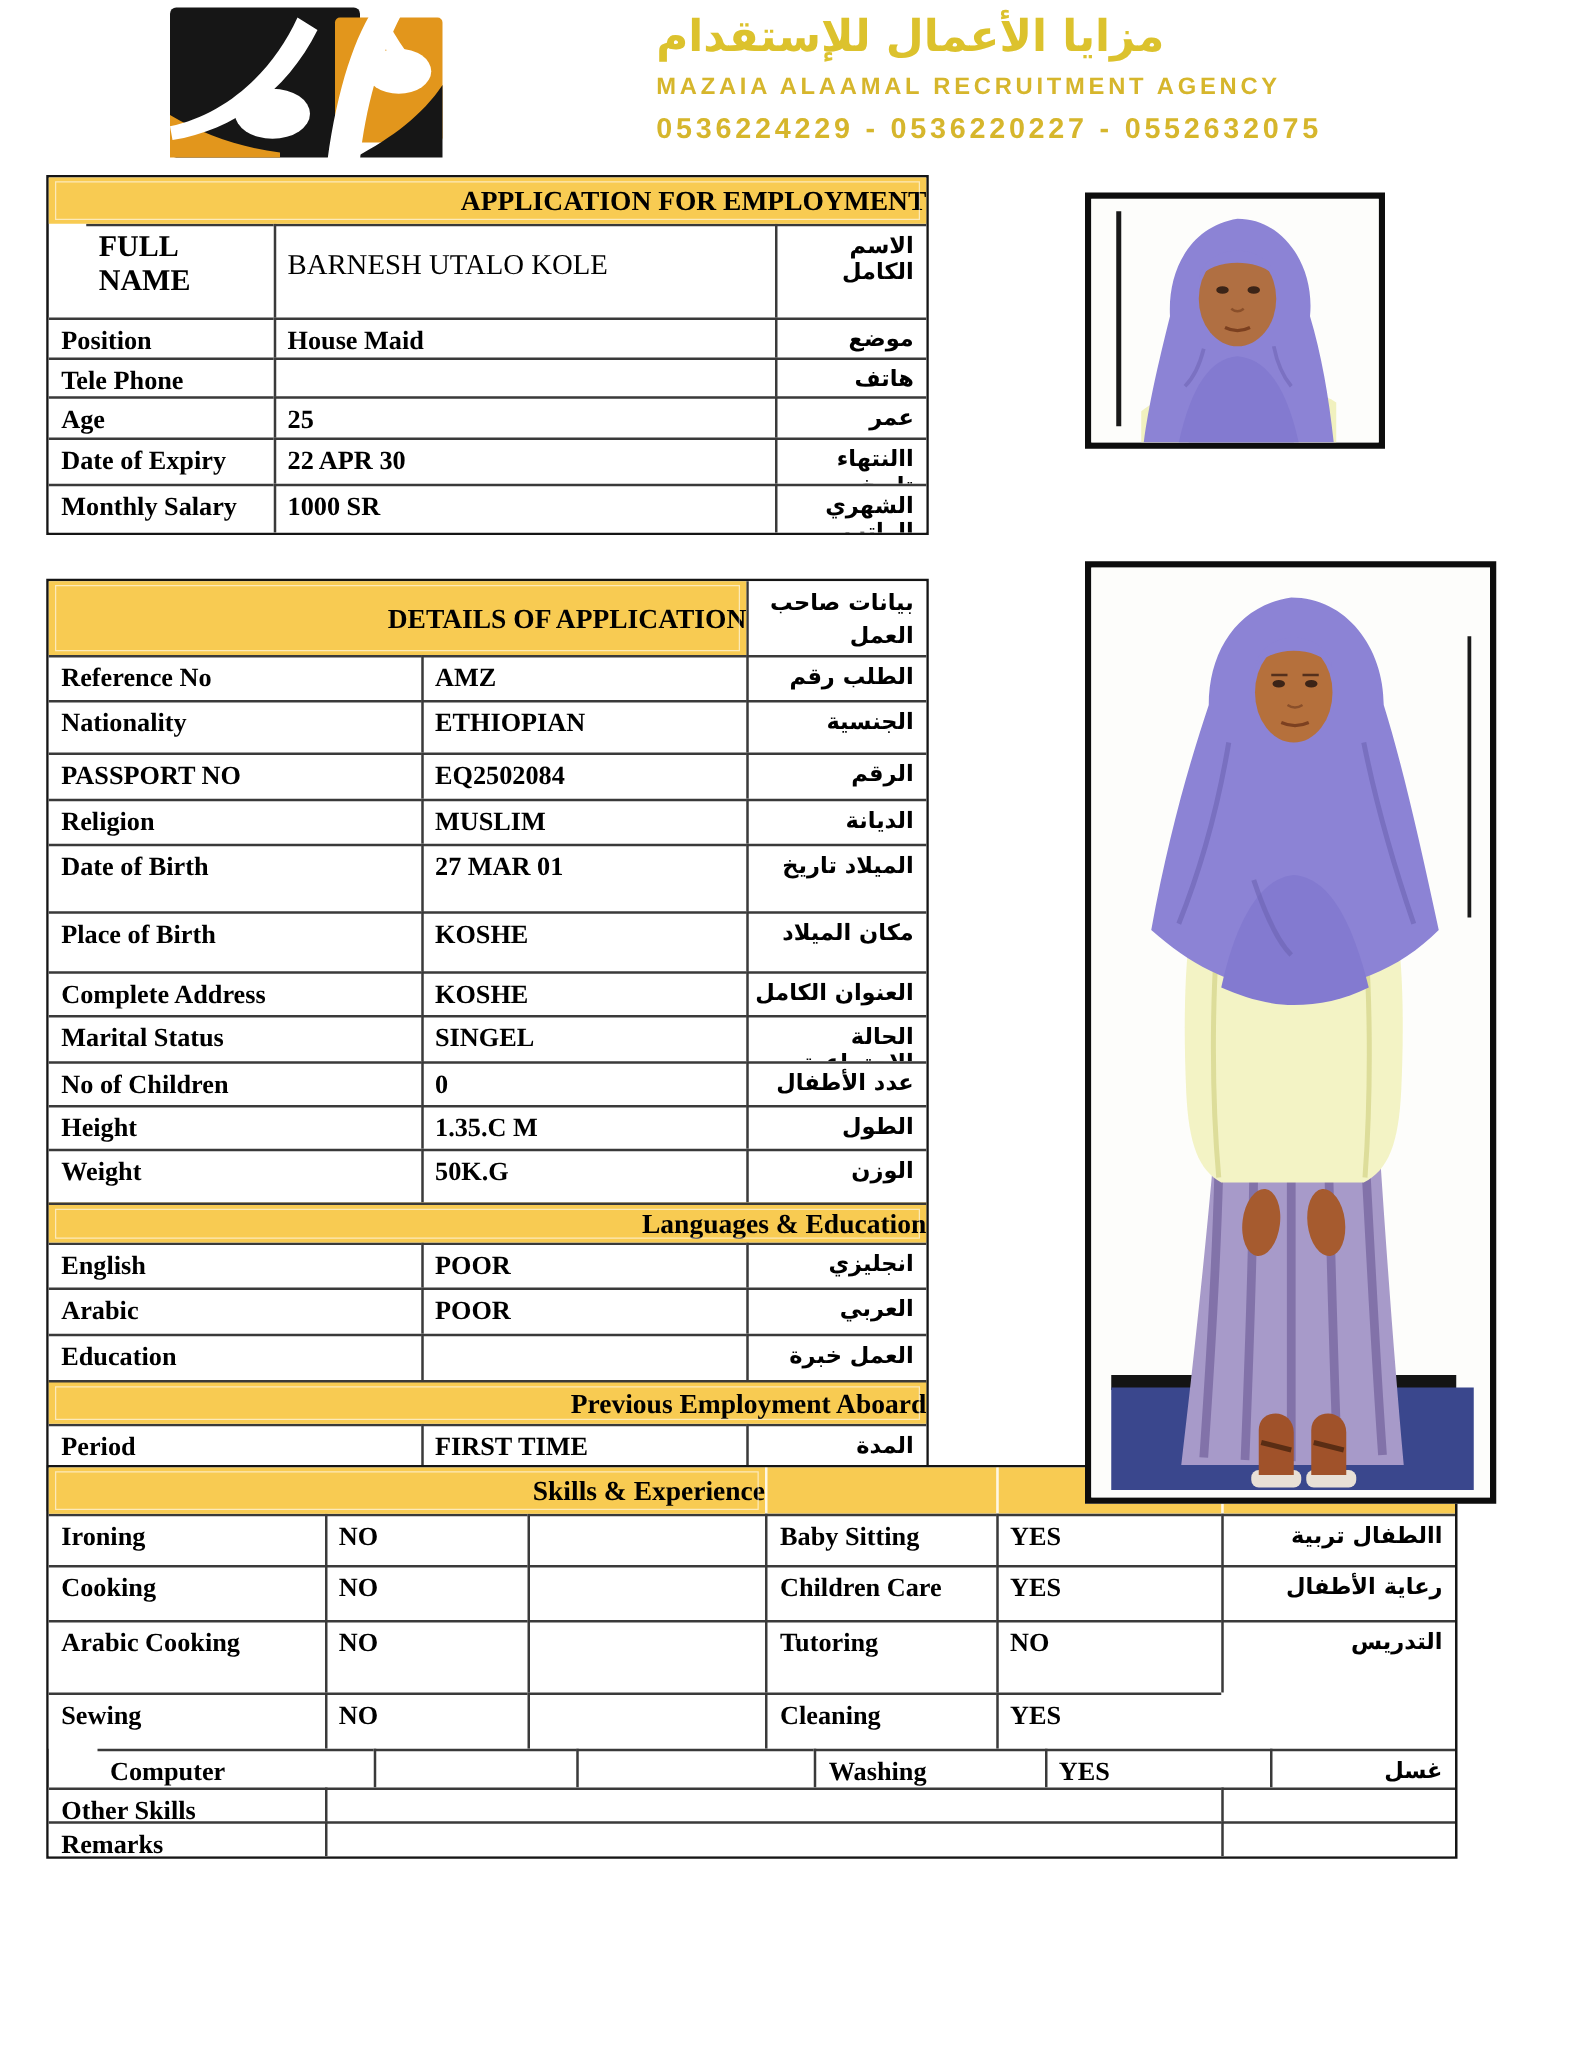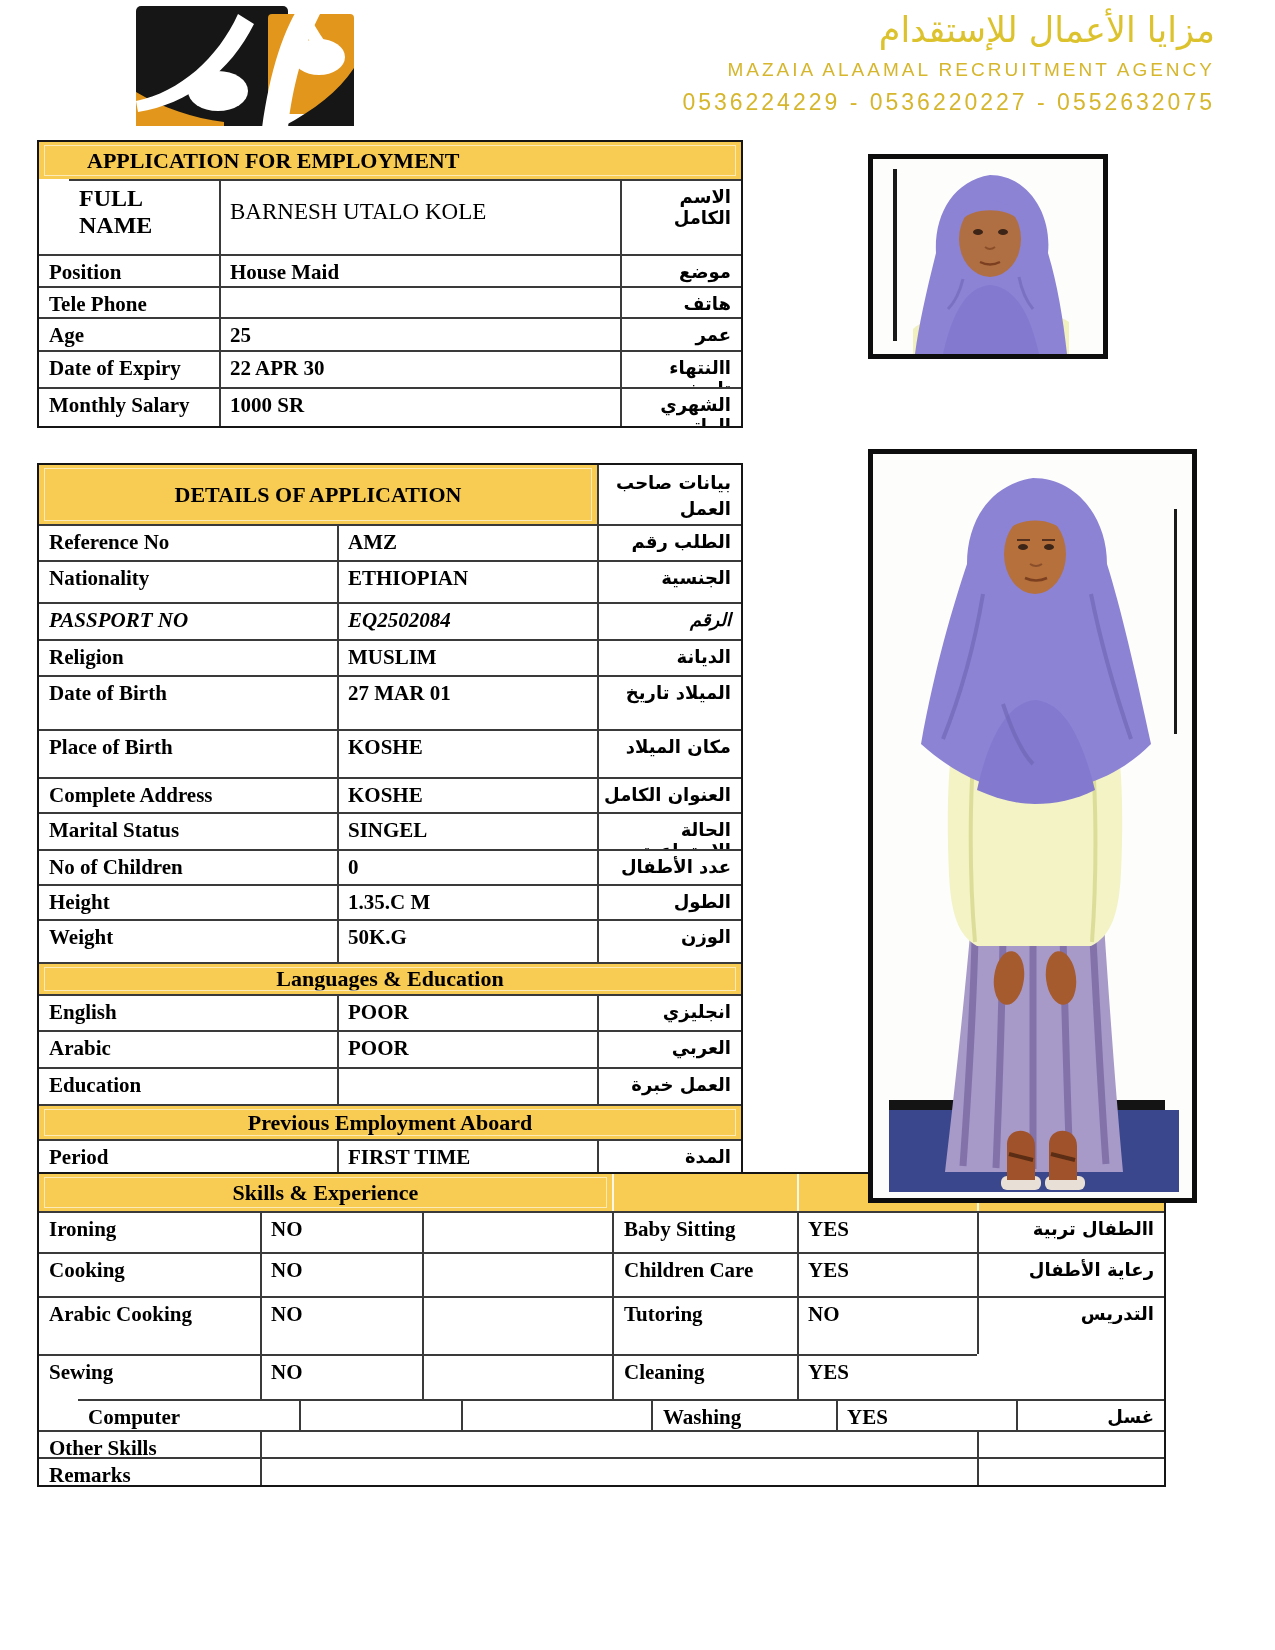--- a/index.html
+++ b/index.html
@@ -1,30 +1,30 @@
 <!DOCTYPE html>
 <html><head>
 <meta charset="utf-8">
 <style>
   html,body{margin:0;padding:0;background:#ffffff;}
   body{width:1275px;height:1650px;position:relative;font-family:"Liberation Serif",serif;color:#000;}
 
   .abs{position:absolute;}
 
   
-  .brand{position:absolute;left:525px;top:10px;width:690px;text-align:right;font-weight:normal;}
+  .brand{position:absolute;left:525px;top:10px;width:690px;text-align:left;font-weight:bold;}
   .brand-ar{font-family:"DejaVu Sans",sans-serif;direction:rtl;font-size:35px;color:#dcc22d;line-height:1.15;}
   .brand-en{font-family:"Liberation Sans",sans-serif;font-size:19px;letter-spacing:3px;color:#d6b62c;margin-top:9px;}
   .brand-ph{font-family:"Liberation Sans",sans-serif;font-size:23px;letter-spacing:3px;color:#d6b62c;margin-top:8px;}
 
   
   .tbl{position:absolute;background:#fff;border:2px solid #151515;}
   .trow{display:grid;box-sizing:border-box;}
   .cell{box-sizing:border-box;border-left:2px solid #3a3a3a;border-top:2px solid #3a3a3a;overflow:hidden;background:#fff;}
-  .trow .cell:first-child{border-left:none;}
+  .trow .cell:first-child{border-left:none;justify-content:flex-end;}
   .tbl .trow:first-child .cell{border-top:none;}
 
   .lab{font-weight:bold;font-size:21px;padding:4px 4px 0 10px;}
   .lab-big{font-size:24px;margin-left:30px;}
   .val{font-weight:bold;font-size:21px;padding:4px 4px 0 9px;}
   .val-light{font-weight:normal;font-size:23px;padding:18px 4px 0 9px;}
   .ar{font-family:"DejaVu Sans",sans-serif;direction:rtl;text-align:right;font-weight:bold;font-size:18px;padding:5px 10px 0 4px;}
   .ar-head{font-family:"DejaVu Sans",sans-serif;direction:rtl;text-align:right;font-weight:bold;font-size:18px;line-height:1.45;padding:5px 10px 0 4px;}
 
   .section-head{background:#f8cb52;display:flex;align-items:center;justify-content:center;font-weight:bold;font-size:22px;position:relative;}
@@ -109,21 +109,21 @@
     <div class="trow" style="height: 36px; grid-template-columns: 298px 260px auto;">
       <div class="cell lab">Reference No</div>
       <div class="cell val">AMZ</div>
       <div class="cell ar">الطلب رقم</div>
     </div>
     <div class="trow" style="height: 42px; grid-template-columns: 298px 260px auto;">
       <div class="cell lab">Nationality</div>
       <div class="cell val">ETHIOPIAN</div>
       <div class="cell ar">الجنسية</div>
     </div>
-    <div class="trow" style="height: 37px; grid-template-columns: 298px 260px auto; font-style: italic;">
+    <div class="trow" style="height: 37px; grid-template-columns: 298px 260px auto;">
       <div class="cell lab">PASSPORT NO</div>
       <div class="cell val">EQ2502084</div>
       <div class="cell ar">الرقم</div>
     </div>
     <div class="trow" style="height: 36px; grid-template-columns: 298px 260px auto;">
       <div class="cell lab">Religion</div>
       <div class="cell val">MUSLIM</div>
       <div class="cell ar">الديانة</div>
     </div>
     <div class="trow" style="height: 54px; grid-template-columns: 298px 260px auto;">

